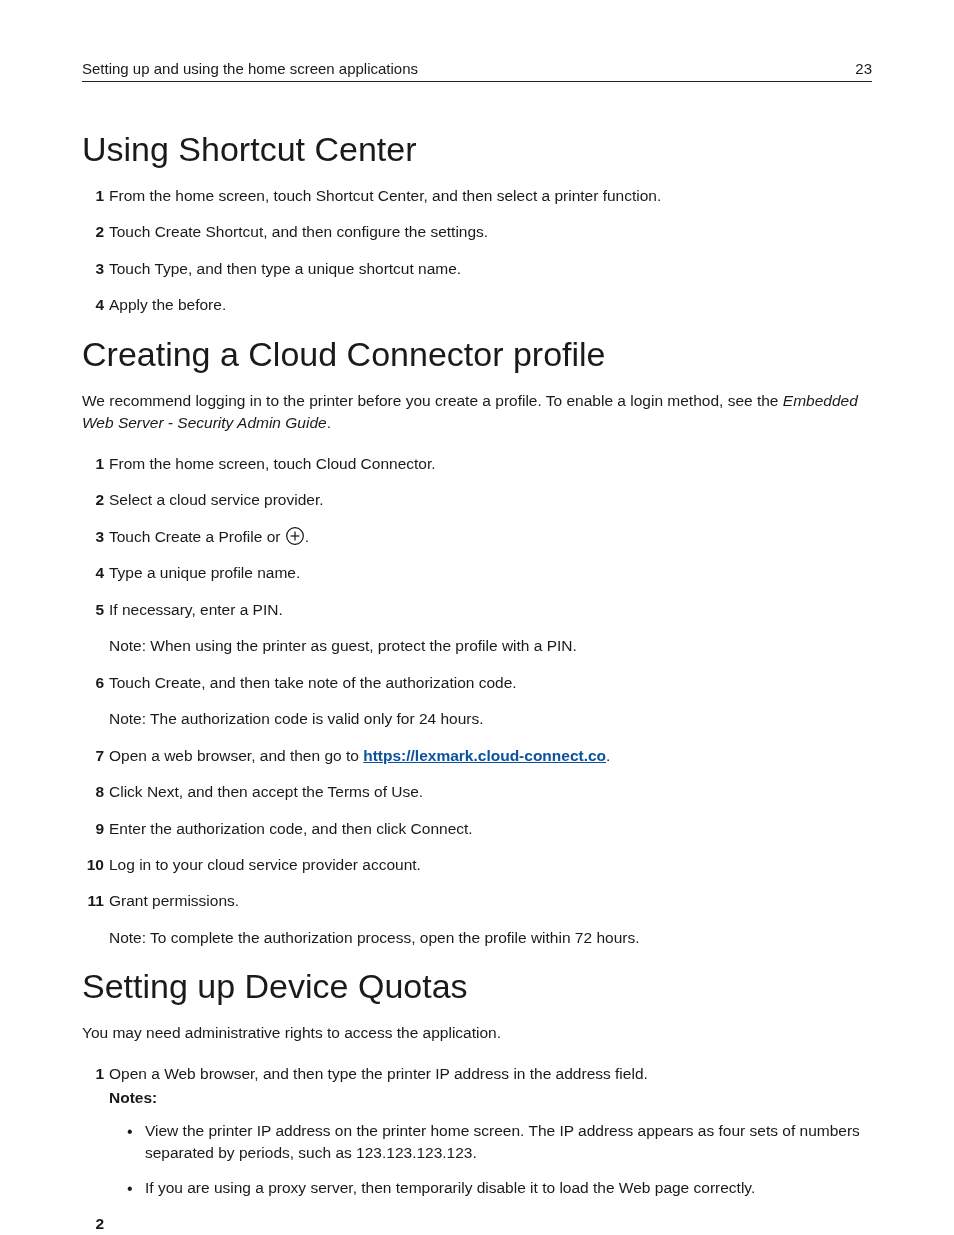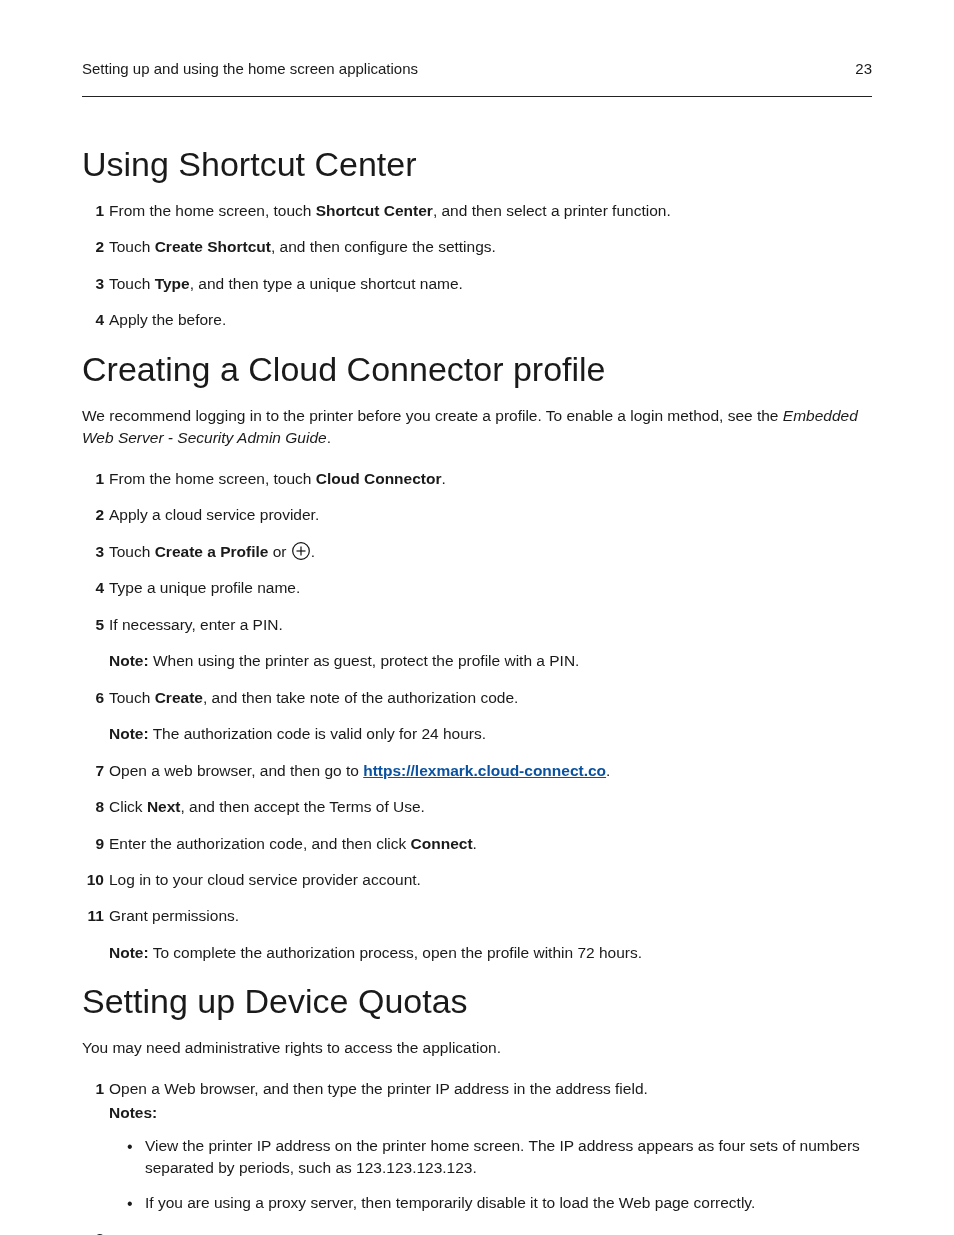--- a/index.html
+++ b/index.html
@@ -8,21 +8,21 @@
     font-family: Arial, Helvetica, sans-serif;
     color: #1a1a1a;
     width: 954px;
     padding: 60px 82px 60px 82px;
   }
   .page-header {
     display: flex;
     justify-content: space-between;
     align-items: baseline;
     border-bottom: 1px solid #222;
-    padding-bottom: 19px;
+    padding-bottom: 4px;
     margin-bottom: 48px;
     font-size: 15px;
   }
   h2.section-heading {
     font-size: 34px;
     font-weight: 400;
     margin: 18px 0 16px 0;
   }
   p.intro {
     font-size: 15.5px;
@@ -69,21 +69,21 @@
     padding-left: 18px;
     margin-bottom: 12px;
   }
   ul.bullets > li::before {
     content: "•";
     position: absolute;
     left: 0;
     top: 0;
     font-size: 16px;
   }
-  b { font-weight: 700; text-align: center; }
+  b { font-weight: 400; text-align: center; }
   a.link {
     color: #0a52a0;
     text-decoration: underline;
     font-weight: 700;
   }
   .icon-plus {
     display: inline-flex;
     align-items: center;
     justify-content: center;
     width: 20px;
@@ -125,21 +125,21 @@
   <span>We recommend logging in to the printer before you create a profile. To enable a login method, see the </span><em class="doc-title">Embedded Web Server - Security Admin Guide</em><span>.</span>
 </p>
 
 <ol class="steps">
   <li>
     <span class="num">1</span>
     <span>From the home screen, touch </span><b>Cloud Connector</b><span>.</span>
   </li>
   <li>
     <span class="num">2</span>
-    <span>Apply a cloud service provider.</span>
+    <span>Select a cloud service provider.</span>
   </li>
   <li>
     <span class="num">3</span>
     <span>Touch </span><b>Create a Profile</b><span> or </span><span class="icon-plus">
         <svg width="20" height="20" viewBox="0 0 20 20">
           <circle cx="10" cy="10" r="8.3" fill="none" stroke="#111" stroke-width="1.2"></circle>
           <line x1="10" y1="5.5" x2="10" y2="14.5" stroke="#111" stroke-width="1.2"></line>
           <line x1="5.5" y1="10" x2="14.5" y2="10" stroke="#111" stroke-width="1.2"></line>
         </svg>
       </span><span>.</span>

